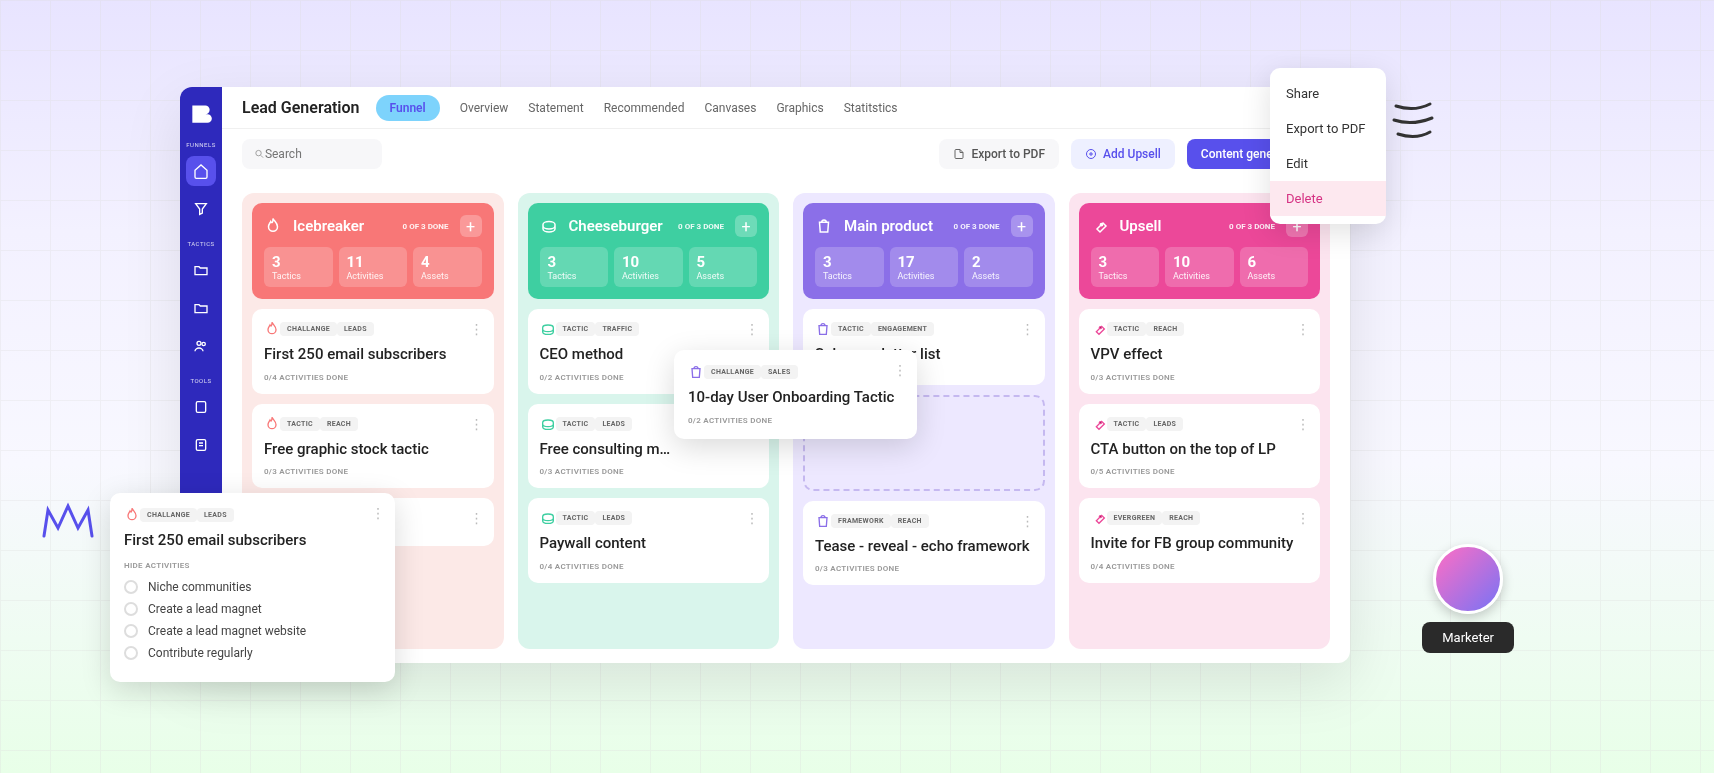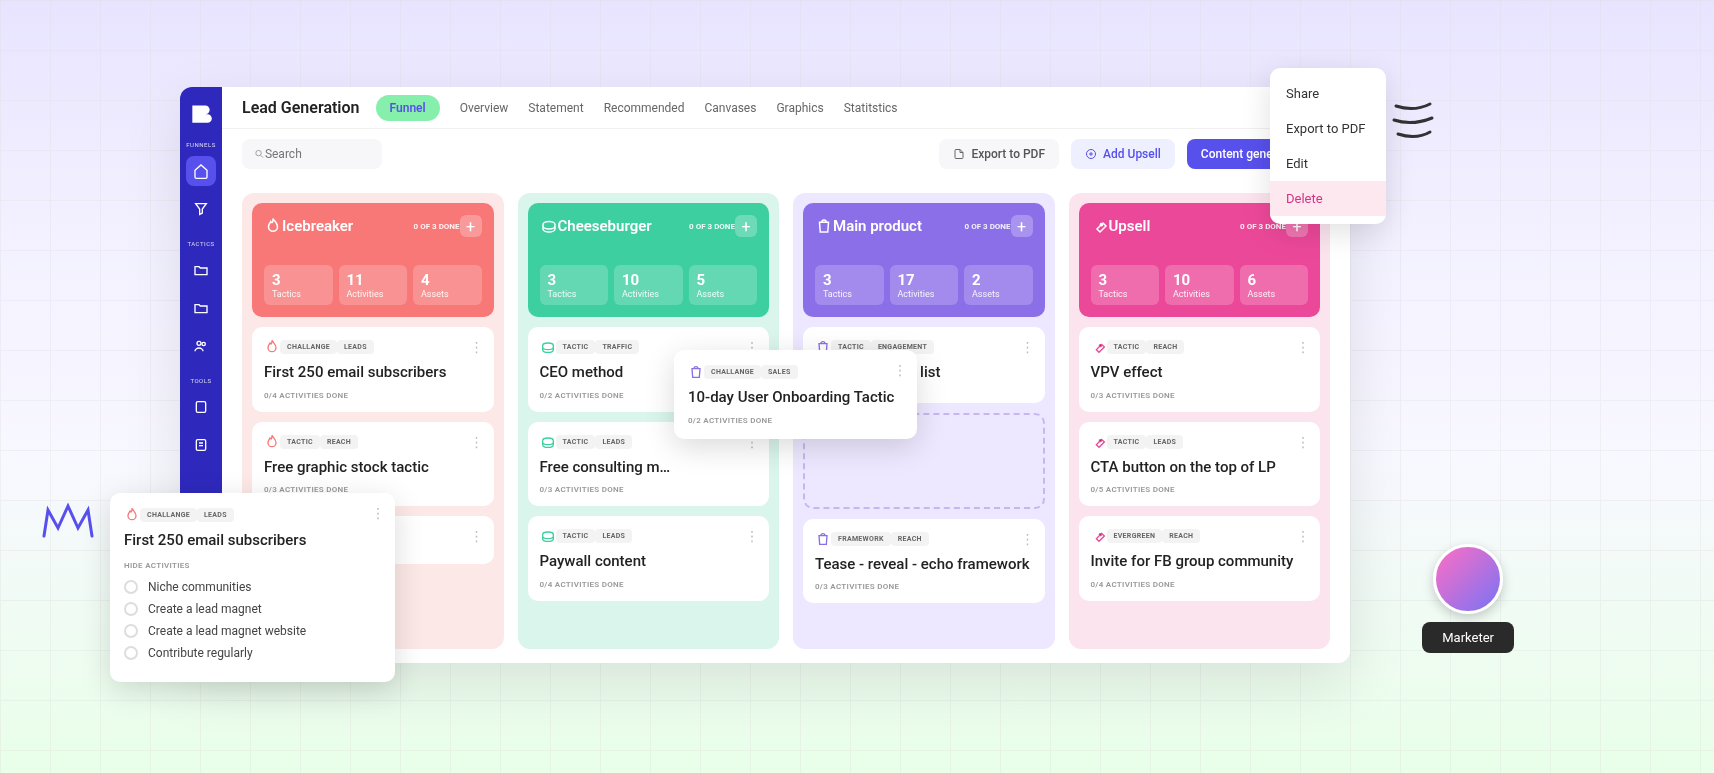--- a/index.html
+++ b/index.html
@@ -8,21 +8,21 @@
 .app{position:absolute;left:180px;top:87px;width:1170px;height:576px;background:#fff;border-radius:12px;display:flex;box-shadow:0 20px 60px rgba(0,0,0,0.1)}
 .sidebar{width:42px;background:#2e29bc;border-radius:12px 0 0 12px;display:flex;flex-direction:column;align-items:center;padding-top:12px;gap:8px;color:#fff}
 .logo{width:26px;height:26px;display:flex;align-items:center;justify-content:center;font-weight:700;font-size:18px}
 .side-label{font-size:6px;letter-spacing:0.5px;opacity:0.8;margin-top:8px}
 .side-icon{width:30px;height:30px;border-radius:8px;display:flex;align-items:center;justify-content:center;cursor:pointer}
 .side-icon.active{background:#5850ec}
 .side-icon svg{width:16px;height:16px;stroke:#fff;fill:none;stroke-width:2}
 .main{flex:1;display:flex;flex-direction:column;overflow:hidden}
 .topbar{height:42px;display:flex;align-items:center;padding:0 20px;gap:16px;border-bottom:1px solid #f0f0f0}
 .page-title{font-size:16px;font-weight:600;color:#222}
-.chip{background:#86efac;color:#5850ec;font-size:12px;font-weight:600;padding:6px 14px;border-radius:16px}
+.chip{background:#7dd3fc;color:#5850ec;font-size:12px;font-weight:600;padding:6px 14px;border-radius:16px}
 .nav-tabs{display:flex;gap:20px;margin-left:4px}
 .nav-tab{font-size:12px;color:#666;cursor:pointer}
 .toolbar{height:50px;display:flex;align-items:center;padding:0 20px;gap:12px}
 .search{display:flex;align-items:center;background:#f7f7f9;border-radius:8px;padding:8px 12px;width:140px;}
 .search svg{width:12px;height:12px;stroke:#999;fill:none;stroke-width:2}
 .search input{border:none;background:none;outline:none;font-size:12px;width:100%}
 .spacer{flex:1}
 .btn{display:flex;align-items:center;gap:6px;font-size:12px;padding:8px 14px;border-radius:8px;cursor:pointer;font-weight:500}
 .btn-light{background:#f7f7f9;color:#555}
 .btn-soft{background:#eef0ff;color:#5850ec}
@@ -31,21 +31,21 @@
 .column{width:265px;border-radius:12px;padding:10px;display:flex;flex-direction:column;gap:10px}
 .col-ice{background:#fce9e7}
 .col-cheese{background:#d9f5ec}
 .col-main{background:#ede8ff}
 .col-upsell{background:#fce4ef}
 .col-header{border-radius:10px;padding:12px;color:#fff}
 .hdr-ice{background:#f87777}
 .hdr-cheese{background:#3ecfa1}
 .hdr-main{background:#8b6fe8}
 .hdr-upsell{background:#ec4899}
-.col-header-top{display:flex;align-items:center;gap:0;margin-bottom:28px}
+.col-header-top{display:flex;align-items:center;gap:11px;margin-bottom:10px}
 .col-header-top .name{font-weight:600;font-size:15px;flex:1}
 .col-header-top .done{font-size:8px;font-weight:700;opacity:0.9}
 .plus{width:22px;height:22px;border-radius:6px;background:rgba(255,255,255,0.25);display:flex;align-items:center;justify-content:center;font-size:16px;cursor:pointer}
 .stats{display:flex;gap:6px}
 .stat{flex:1;background:rgba(255,255,255,0.2);border-radius:6px;padding:6px 8px}
 .stat-num{font-size:15px;font-weight:700}
 .stat-lbl{font-size:9px;opacity:0.9}
 .card{background:#fff;border-radius:10px;padding:12px;position:relative}
 .card-top{display:flex;align-items:center;margin-bottom:8px}
 .card-icon{width:16px;height:16px}

